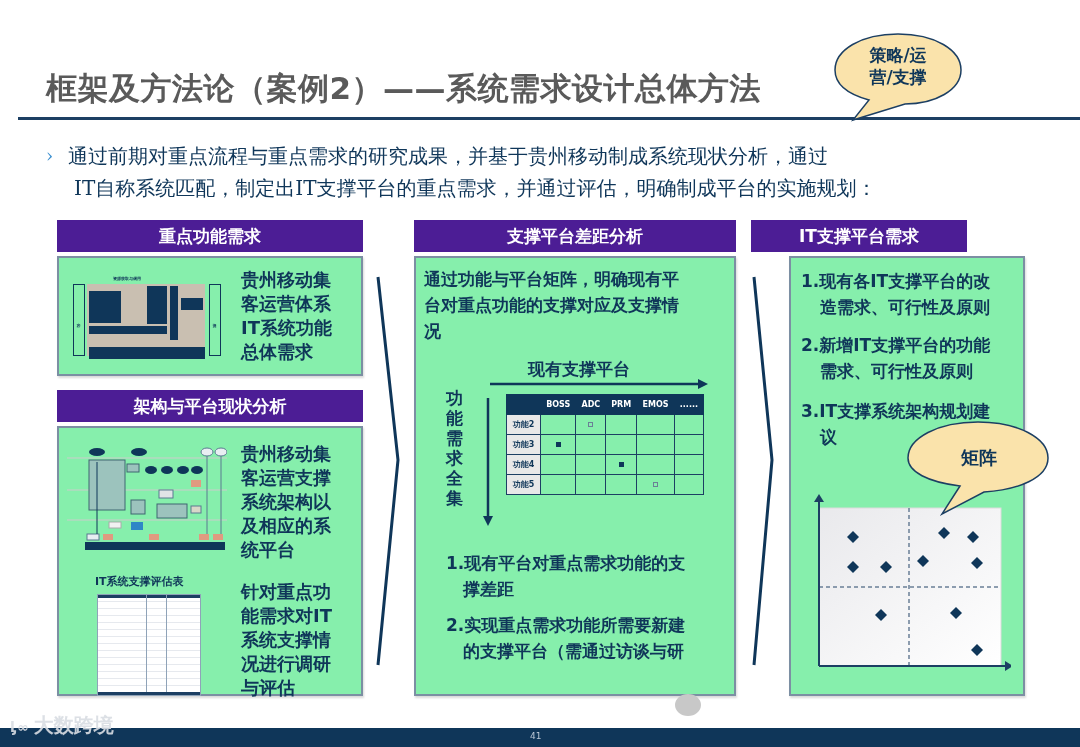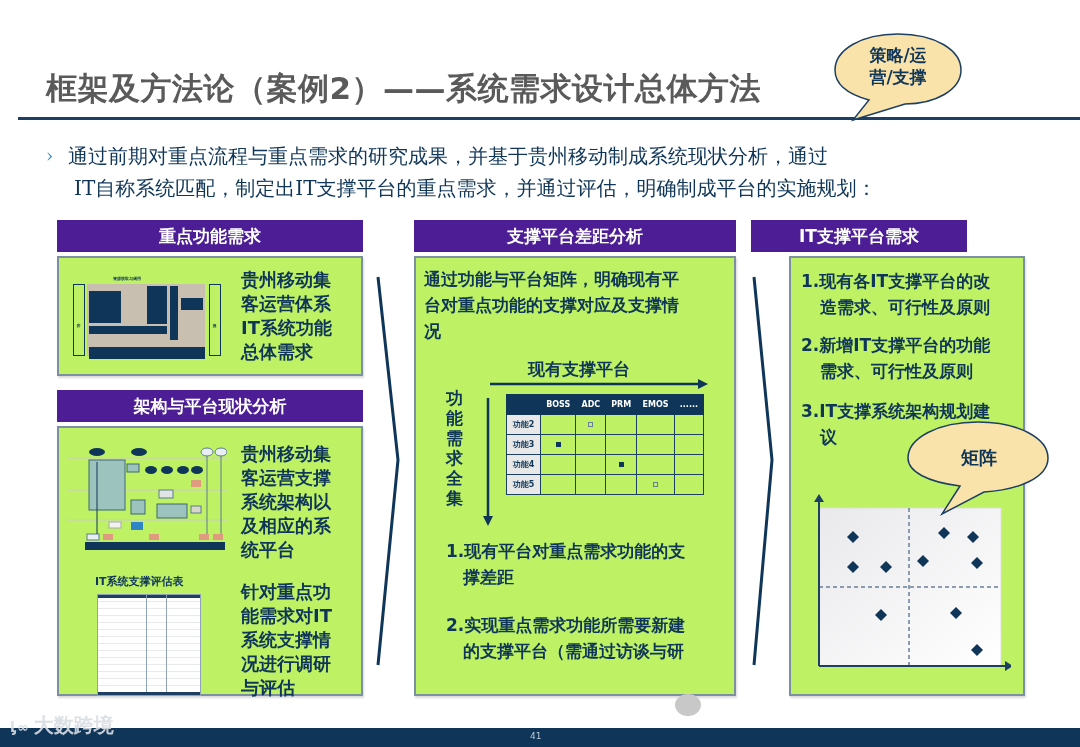--- a/index.html
+++ b/index.html
@@ -7,21 +7,21 @@
   .title { position: absolute; left: 46px; top: 68px; font-size: 31px; font-weight: bold; color: #5a5a5a; letter-spacing: 0.5px; white-space: nowrap; }
   .title-rule { position: absolute; left: 18px; top: 117px; width: 1062px; height: 3px; background: #1c3f63; }
   .bubble-top { position: absolute; left: 833px; top: 32px; width: 130px; height: 80px; }
   .bubble-top .txt { position: absolute; left: 0; top: 12px; width: 130px; text-align: center; font-size: 17px; font-weight: bold; color: #0f3659; line-height: 22px; }
   .intro { position: absolute; left: 46px; top: 140px; width: 1000px; font-family: "DejaVu Serif", "Liberation Serif", serif; font-size: 20px; color: #0f3659; line-height: 32px; }
   .intro .chev { color: #3a8fd0; position: absolute; left: 0; top: 0; font-size: 18px; }
   .intro .l1 { padding-left: 22px; white-space: nowrap; }
   .intro .l2 { padding-left: 28px; white-space: nowrap; }
 
   .col-head { position: absolute; height: 32px; background: #4c1d95; color: #fff; font-weight: bold; font-size: 17px; text-align: center; line-height: 32px; }
-  .panel { position: absolute; border: 2px solid #7c8fa3; background: #bef264; box-shadow: 1px 2px 2px rgba(0,0,0,0.15); }
+  .panel { position: absolute; border: 2px solid #7c8fa3; background: #86efac; box-shadow: 1px 2px 2px rgba(0,0,0,0.15); }
   .big-blue { font-weight: bold; color: #0f3659; font-size: 18px; line-height: 24px; }
 
   table.matrix { position: absolute; border-collapse: collapse; font-size: 8px; }
   table.matrix th { background: #0f3659; color: #fff; font-weight: bold; height: 20px; border: 1px solid #0f3659; padding: 0 4px; }
   table.matrix td { border: 1.5px solid #1c3f63; height: 20px; text-align: center; font-size: 8px; }
   table.matrix td.rh { background: #e8e8e8; color: #0f3659; font-weight: bold; width: 34px; }
   .sq-f { display: inline-block; width: 5px; height: 5px; background: #0f3659; }
   .sq-o { display: inline-block; width: 5px; height: 5px; border: 1px solid #6a7f96; }
 
   .footer-bar { position: absolute; left: 0; top: 728px; width: 1080px; height: 19px; background: #0f3659; }
@@ -198,21 +198,21 @@
       <tr>
         <td class="rh">功能5</td>
         <td></td>
           <td></td>
           <td></td>
         <td><span class="sq-o"></span></td>
         <td></td>
       </tr>
     </tbody>
   </table>
-  <div class="big-blue" style="position:absolute;left:30px;top:280px;font-size:17px;line-height:26px;">
+  <div class="big-blue" style="position:absolute;left:30px;top:292px;font-size:17px;line-height:26px;">
     <div><span>1.</span><span>现有平台对重点需求功能的支</span></div>
     <div style="padding-left:17px;">撑差距</div>
   </div>
   <div class="big-blue" style="position:absolute;left:30px;top:354px;font-size:17px;line-height:26px;">
     <div><span>2.</span><span>实现重点需求功能所需要新建</span></div>
     <div style="padding-left:17px;">的支撑平台（需通过访谈与研</div>
   </div>
 </div>
 
 <svg style="position:absolute;left:748px;top:275px;" width="40" height="400">

